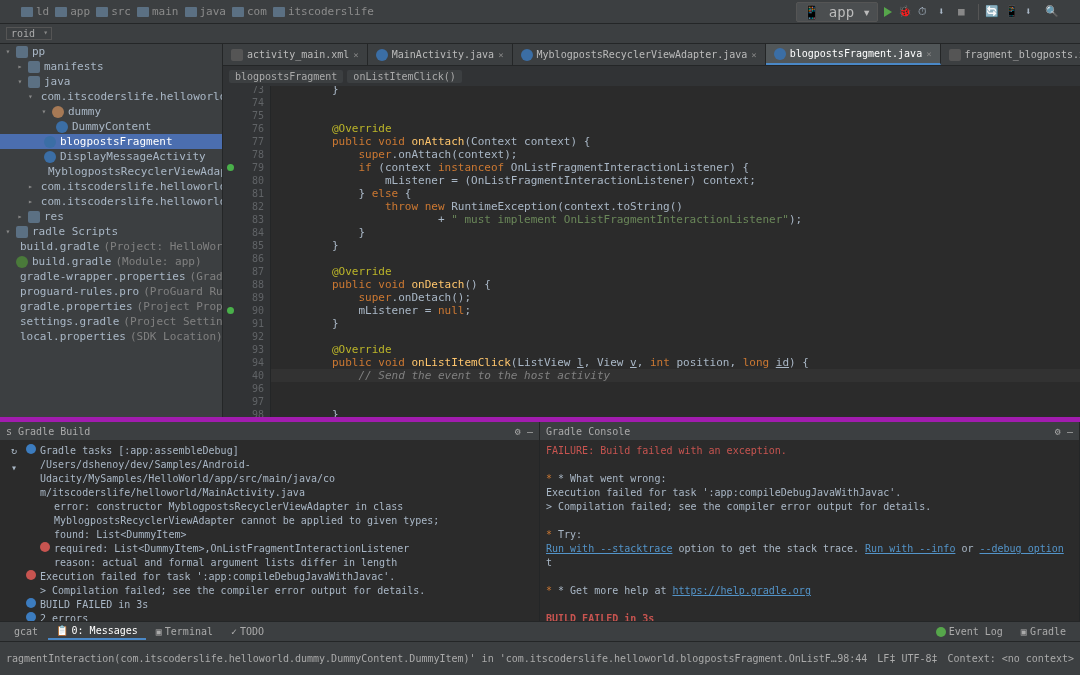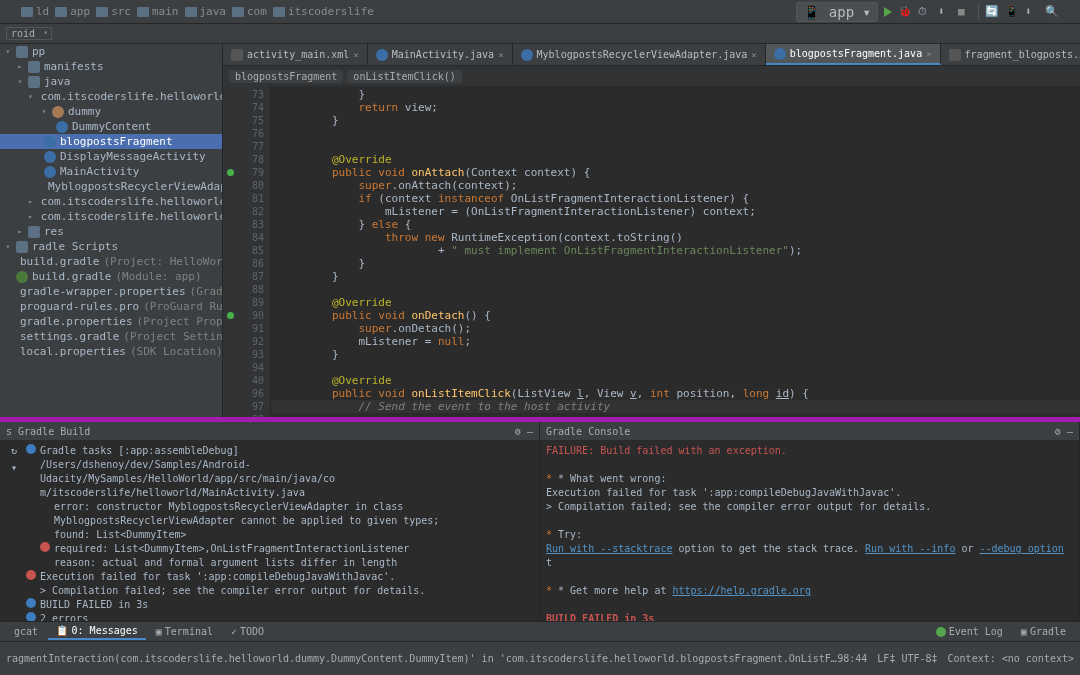--- a/index.html
+++ b/index.html
@@ -56,21 +56,21 @@
 .muted { color: #808080; }
 
 .editor-pane { flex: 1; display: flex; flex-direction: column; min-width: 0; background: #2b2b2b; }
 .tabs { height: 22px; background: #3c3f41; display: flex; align-items: stretch; border-bottom: 1px solid #242627; }
 .tab { padding: 3px 8px; font-size: 10px; color: #bbb; display: flex; align-items: center; gap: 4px; border-right: 1px solid #242627; }
 .tab.active { background: #515658; color: #fff; border-bottom: 2px solid #4a88c7; }
 .tab .x { color: #888; font-size: 9px; }
 .nav-bar { height: 20px; background: #313335; display: flex; align-items: center; padding: 0 6px; gap: 4px; font-size: 10px; }
 .nav-pill { background: #3c3f41; padding: 1px 6px; border-radius: 2px; color: #aaa; }
 
-.code-area { flex: 1; display: flex; overflow: hidden; }
+.code-area { flex: 1; display: flex; overflow: hidden; align-items: center; }
 .gutter { width: 48px; background: #313335; text-align: right; padding: 2px 6px 2px 2px; color: #606366; font-size: 10px; line-height: 13px; border-right: 1px solid #242627; }
 .gutter div { position: relative; }
 .gutter .mark { position: absolute; left: 2px; top: 3px; width: 7px; height: 7px; border-radius: 50%; }
 .mark.ov { background: #49b04a; }
 .code { flex: 1; padding: 2px 0 2px 8px; font-size: 11px; line-height: 13px; white-space: pre; overflow: hidden; }
 
 .kw { color: #cc7832; }
 .str { color: #6a8759; }
 .com { color: #808080; font-style: italic; }
 .ann { color: #bbb529; }
@@ -183,24 +183,20 @@
         <span class="tree-icon ti-class"></span>
         <span>DummyContent</span>
       </div>
     <div class="tree-item sel" style="padding-left:44px">
         <span class="tree-icon ti-class"></span>
         <span>blogpostsFragment</span>
       </div>
     <div class="tree-item" style="padding-left:44px">
         <span class="tree-icon ti-class"></span>
         <span>DisplayMessageActivity</span>
-      </div>
-    <div class="tree-item" style="padding-left:44px">
-        <span class="tree-icon ti-class"></span>
-        <span>MainActivity</span>
       </div>
     <div class="tree-item" style="padding-left:44px">
         <span class="tree-icon ti-class"></span>
         <span>MyblogpostsRecyclerViewAdapte</span>
       </div>
     <div class="tree-item" style="padding-left:28px">
         <span class="tree-arrow">▸</span>
         <span class="tree-icon ti-pkg"></span>
         <span>com.itscoderslife.helloworld</span> 
       </div>

